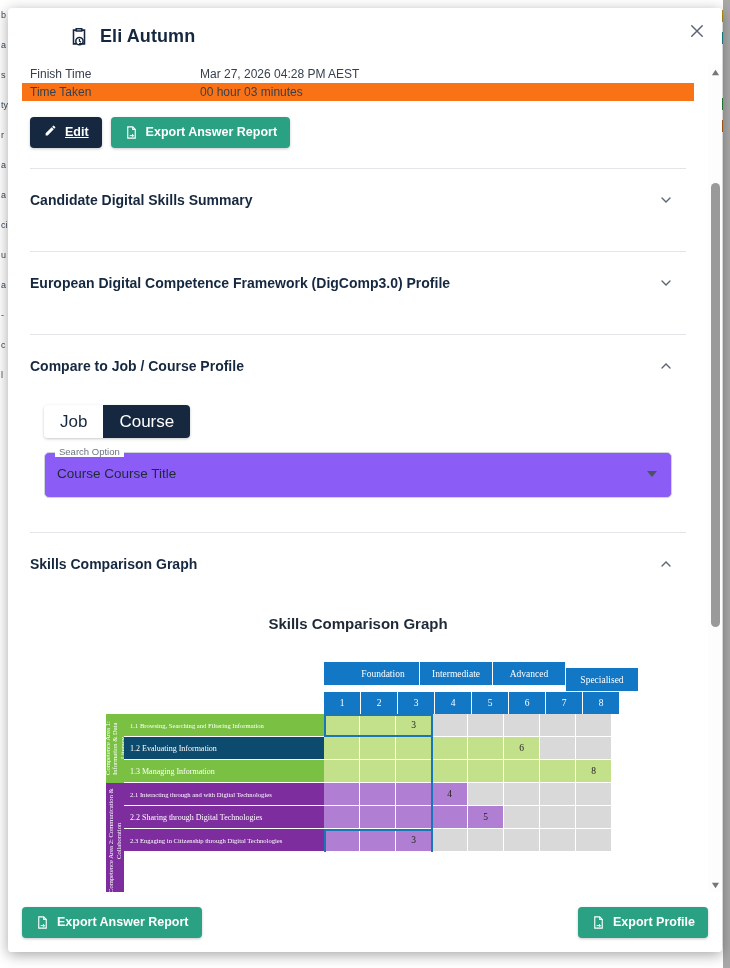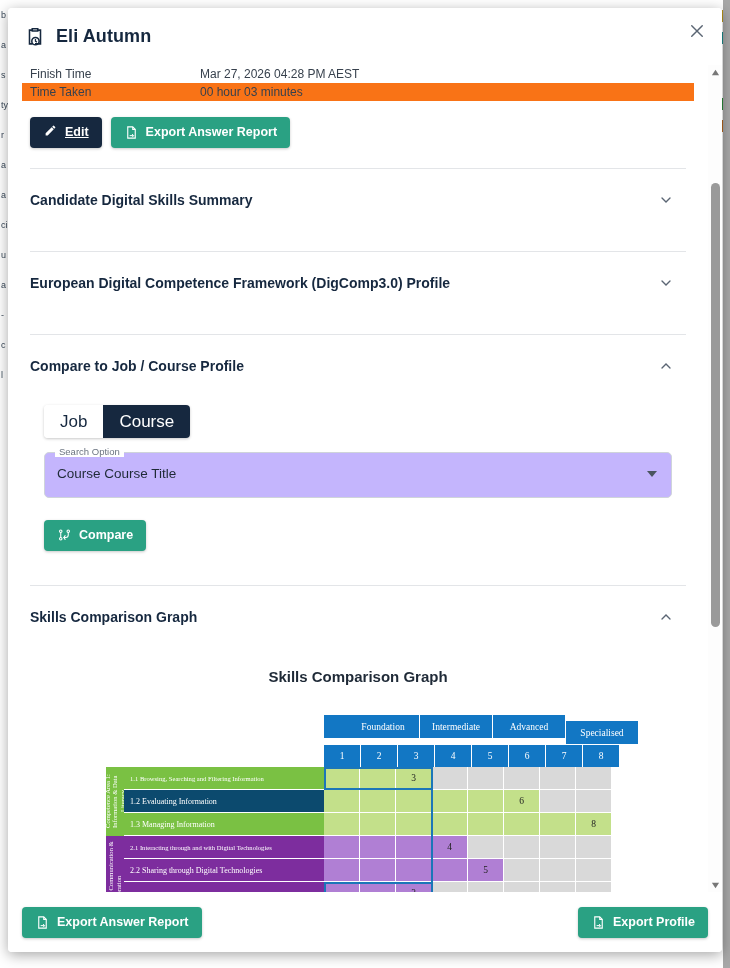--- a/index.html
+++ b/index.html
@@ -20,21 +20,21 @@
 
   
   .modal{
     position:absolute;left:8px;top:8px;width:714px;height:944px;
     background:#ffffff;border-radius:4px;
     box-shadow:0 3px 14px rgba(0,0,0,.35);
     overflow:hidden;
   }
   .modal-header{
     height:57px;position:relative;background:#fff;
-    display:flex;align-items:center;padding:0 16px;
+    display:flex;align-items:center;padding:0 16px;margin-left:44px;
   }
   .hdr-icon{width:22px;height:24px;margin-right:10px;flex:none;}
   .hdr-title{font-size:18px;font-weight:700;color:#16283f;letter-spacing:.1px;}
   .close-btn{
     position:absolute;right:12px;top:10px;width:26px;height:26px;
     display:flex;align-items:center;justify-content:center;
     color:#5a6573;cursor:pointer;background:none;border:none;padding:0;
   }
 
   
@@ -82,21 +82,21 @@
     font-family:"Liberation Sans", sans-serif;
     font-size:17px;font-weight:400;border:none;cursor:pointer;
     padding:8px 16px;line-height:1;
   }
   .seg .off{background:#fff;color:#16283f;}
   .seg .on{background:#16283f;color:#fff;}
 
   
   .field{
     position:relative;margin:14px 14px 0 14px;height:44px;
-    border:1px solid #cfd4da;border-radius:5px;background:#c4b5fd;
+    border:1px solid #cfd4da;border-radius:5px;background:#8b5cf6;
   }
   .field-legend{
     position:absolute;top:-7px;left:10px;background:#fff;padding:0 4px;
     font-size:9.5px;color:#6b7480;
   }
   .field-value{
     position:absolute;left:12px;top:13px;font-size:13.5px;color:#1f2a37;
   }
   .caret{
     position:absolute;right:14px;top:18px;width:0;height:0;
@@ -310,32 +310,20 @@
             <button class="off">Job</button>
             <button class="on">Course</button>
           </div>
 
           <div class="field">
             <span class="field-legend">Search Option</span>
             <span class="field-value">Course Course Title</span>
             <span class="caret"></span>
           </div>
 
-          <button class="btn teal compare-btn">
-            <span class="doc-icon">
-              <svg viewBox="0 0 24 24" width="15" height="16" fill="none" stroke="#fff" stroke-width="1.7" stroke-linecap="round">
-                <circle cx="6" cy="18" r="2"></circle>
-                  <circle cx="6" cy="6" r="2"></circle>
-                  <circle cx="18" cy="6" r="2"></circle>
-                <path d="M6 8v8M18 8v4a4 4 0 01-4 4h-3"></path>
-                  <path d="M13 13l-2 3 2 3"></path>
-              </svg>
-            </span>
-            <span>Compare</span>
-          </button>
         </div>
 
         <div class="divider" style="margin-top:34px"></div>
 
         <div class="acc">
           <div class="acc-head">
             <span class="acc-title">Skills Comparison Graph</span>
             <span class="chev">
               <svg viewBox="0 0 24 24" width="16" height="16" fill="none" stroke="#5a6573" stroke-width="2" stroke-linecap="round">
                   <path d="M6 15l6-6 6 6"></path>

